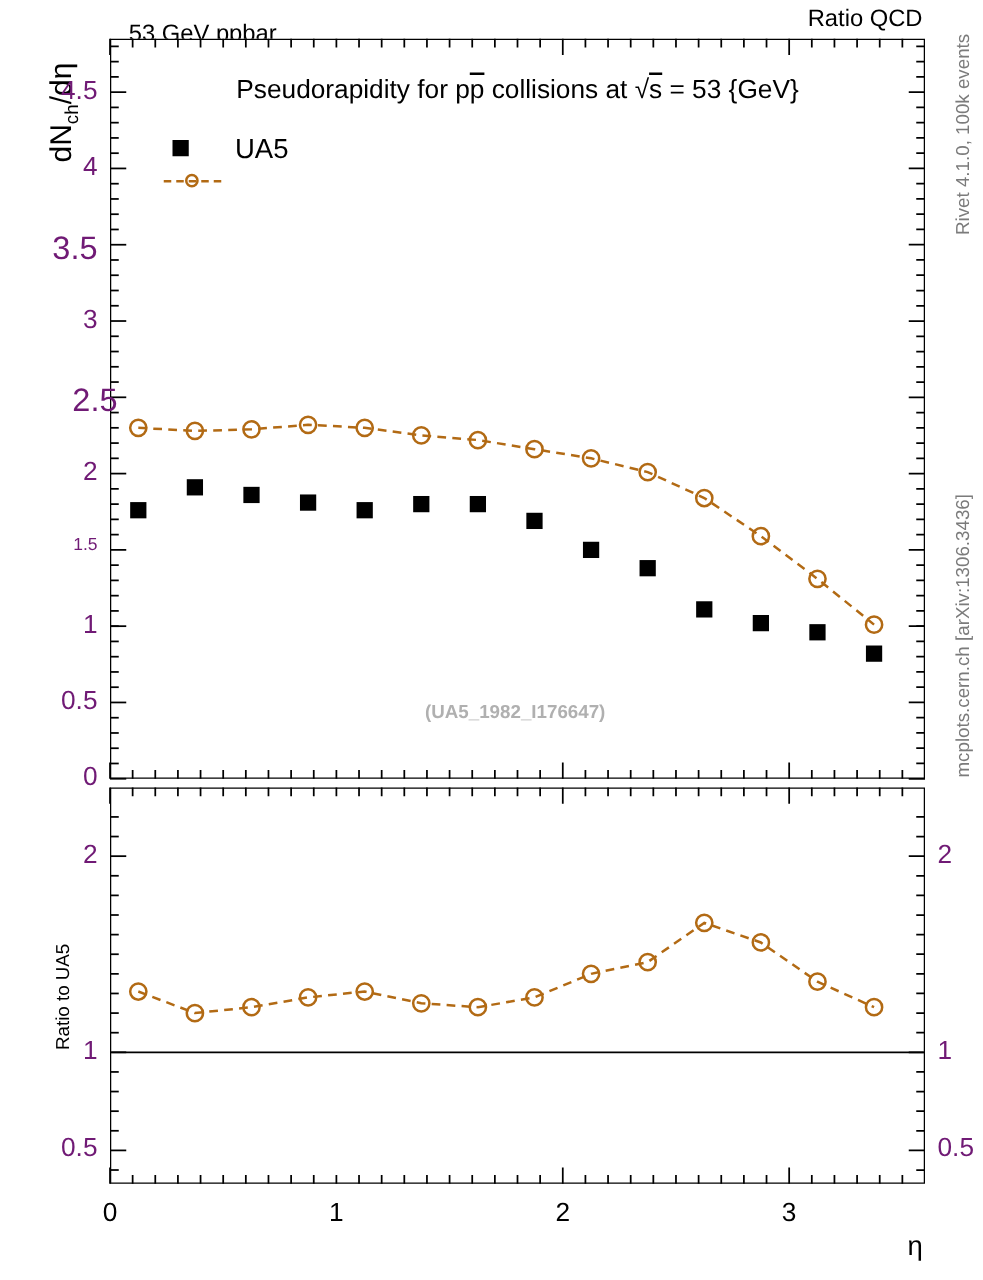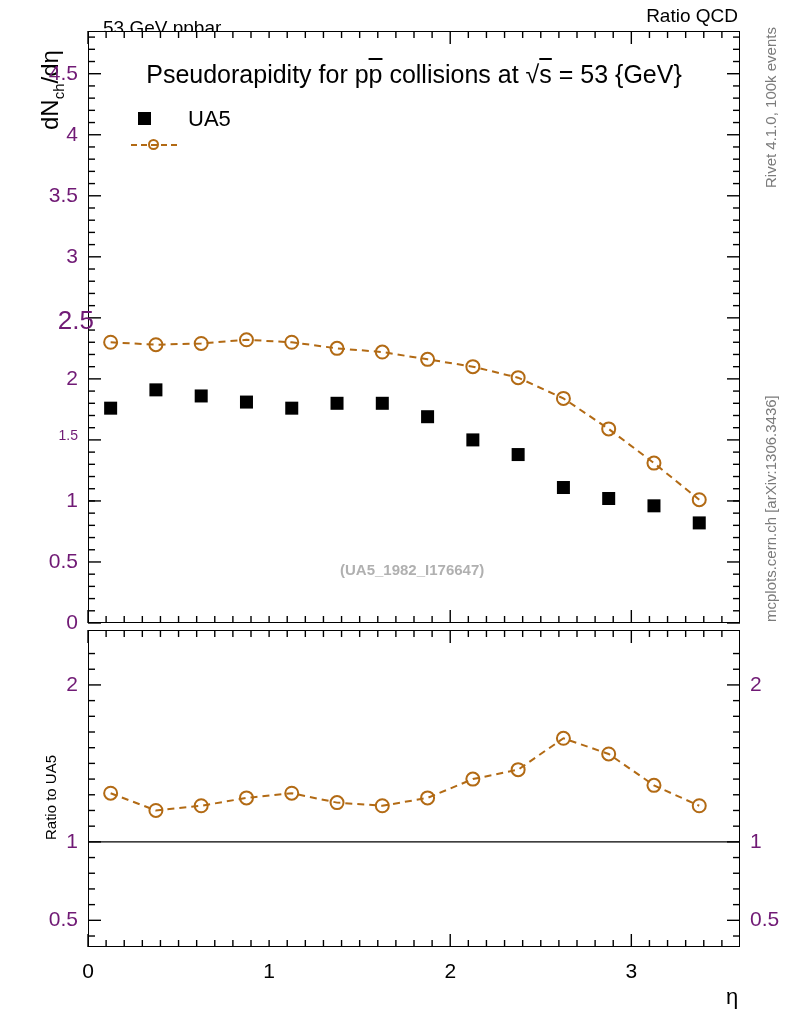--- a/index.html
+++ b/index.html
@@ -91,21 +91,21 @@
   }
   #rside-1 { left: 762px; top: 188px; }
   #rside-3 { left: 762px; top: 622px; }
 
   #plot-title {
     position: absolute;
     left: 88px;
     width: 652px;
     top: 60px;
     text-align: center;
-    font-size: 25px;
+    font-size: 21px;
   }
 
   .legend-marker-sq {
     position: absolute;
     width: 13px; height: 13px;
     background: #000;
   }
   .legend-line {
     position: absolute;
     height: 0;
@@ -509,21 +509,21 @@
     </svg>
 
   <div id="axis-labels">
       <div class="ylabel-txt" style="left: 0px; top: 610px; font-size: 21px; width: 78px;">0</div>
       <div class="ylabel-txt" style="left: 0px; top: 548.969px; font-size: 21px; width: 78px;">0.5</div>
       <div class="ylabel-txt" style="left: 0px; top: 487.938px; font-size: 21px; width: 78px;">1</div>
       <div class="ylabel-txt" style="left: 0px; top: 426.907px; font-size: 14px; width: 78px;">1.5</div>
       <div class="ylabel-txt" style="left: 0px; top: 365.876px; font-size: 21px; width: 78px;">2</div>
       <div class="ylabel-txt" style="left: 0px; top: 304.845px; font-size: 26px; width: 78px; padding-left: 16px;">2.5</div>
       <div class="ylabel-txt" style="left: 0px; top: 243.814px; font-size: 21px; width: 78px;">3</div>
-      <div class="ylabel-txt" style="left: 0px; top: 182.784px; font-size: 21px; width: 78px;">3.5</div>
+      <div class="ylabel-txt" style="left: 0px; top: 182.784px; font-size: 26px; width: 78px;">3.5</div>
       <div class="ylabel-txt" style="left: 0px; top: 121.753px; font-size: 21px; width: 78px;">4</div>
       <div class="ylabel-txt" style="left: 0px; top: 60.7216px; font-size: 21px; width: 78px;">4.5</div>
       <div class="ylabel-txt" style="left: 0px; top: 907.322px; font-size: 21px; width: 78px;">0.5</div>
       <div class="ylabel-txt" style="left: 750px; top: 907.322px; font-size: 21px; text-align: left; width: 44px;">0.5</div>
       <div class="ylabel-txt" style="left: 0px; top: 828.856px; font-size: 21px; width: 78px;">1</div>
       <div class="ylabel-txt" style="left: 750px; top: 828.856px; font-size: 21px; text-align: left; width: 44px;">1</div>
       <div class="ylabel-txt" style="left: 0px; top: 671.926px; font-size: 21px; width: 78px;">2</div>
       <div class="ylabel-txt" style="left: 750px; top: 671.926px; font-size: 21px; text-align: left; width: 44px;">2</div>
       <div class="xlabel-txt" style="left: 58px; top: 959px; font-size: 21px; width: 60px;">0</div>
       <div class="xlabel-txt" style="left: 239.111px; top: 959px; font-size: 21px; width: 60px;">1</div>

